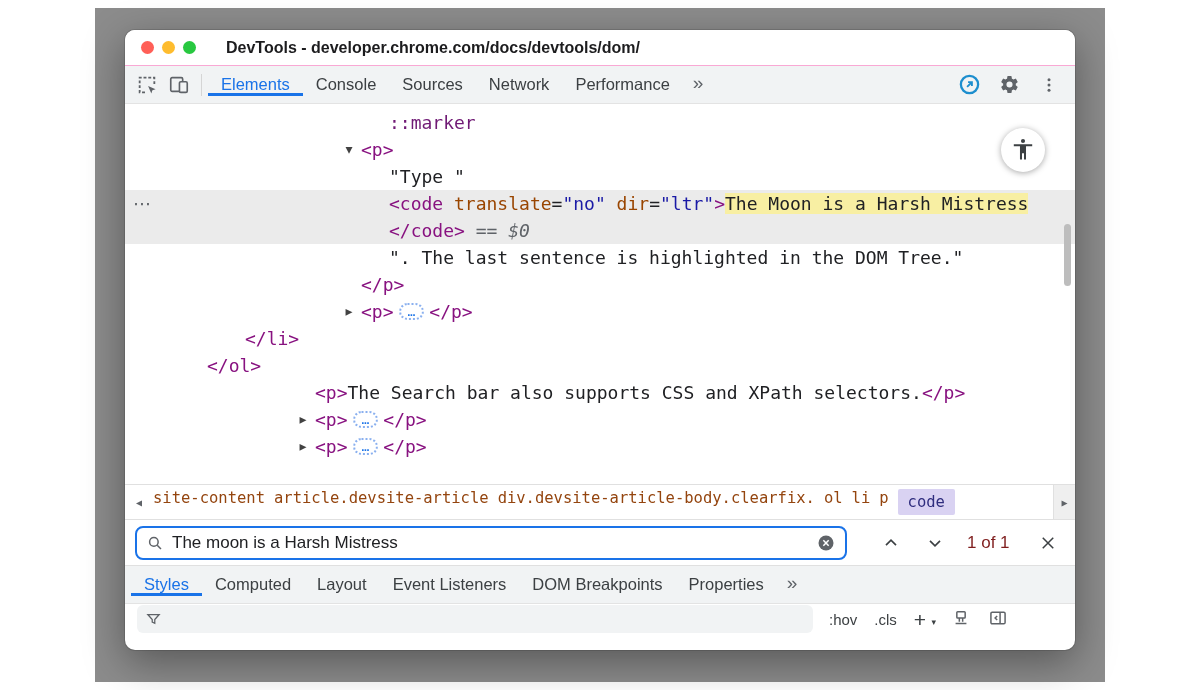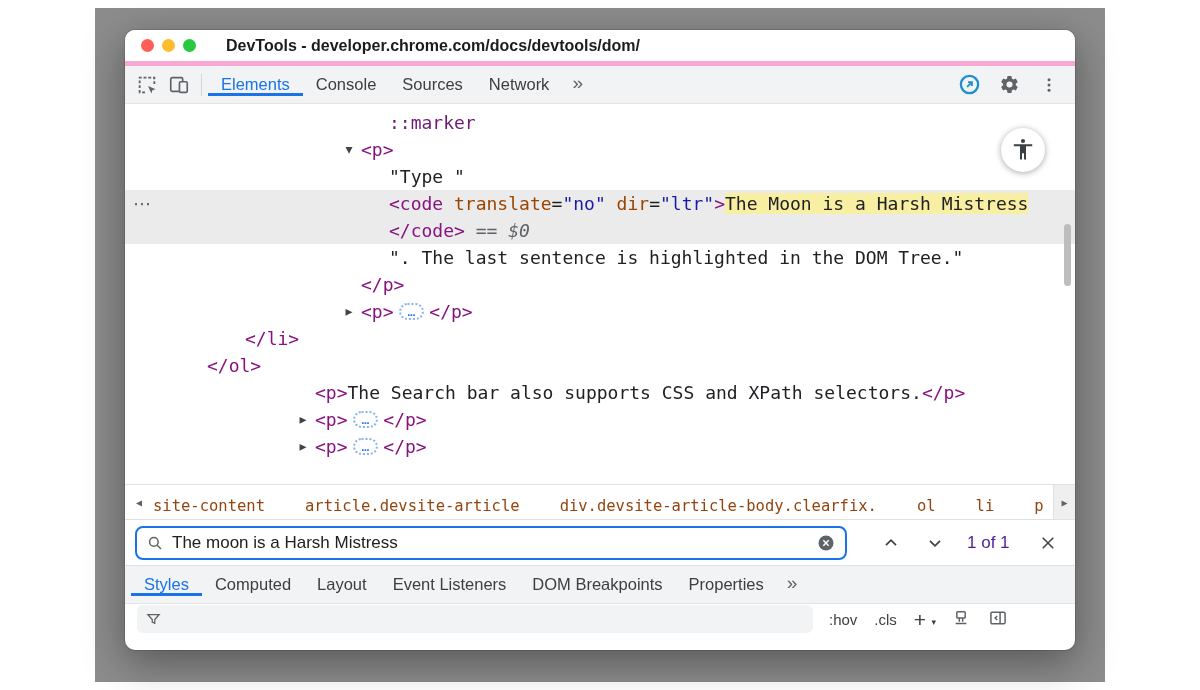--- a/index.html
+++ b/index.html
@@ -3,21 +3,21 @@
 <meta charset="utf-8">
 <style>
   * { box-sizing: border-box; }
   html,body { margin:0; padding:0; width:1200px; height:690px; background:#ffffff;
     font-family:"Liberation Sans", sans-serif; overflow:hidden; }
   .backdrop { position:absolute; left:95px; top:8px; width:1010px; height:674px; background:#8c8c8c; }
   .window { position:absolute; left:125px; top:30px; width:950px; height:620px; background:#fff;
     border-radius:10px; overflow:hidden; box-shadow:0 12px 40px rgba(0,0,0,.38), 0 0 0 1px rgba(0,0,0,.12); }
 
   
-  .titlebar { height:36px; background:#fff; display:flex; align-items:center; padding:0 16px; border-bottom:5px solid #f9a8d4; }
+  .titlebar { height:36px; background:#fff; display:flex; align-items:center; padding:0 16px; border-bottom:1px solid #f9a8d4; }
   .lights { display:flex; gap:8px; }
   .light { width:13px; height:13px; border-radius:50%; }
   .light.red{background:#ff5f57;} .light.yellow{background:#febc2e;} .light.green{background:#28c840;}
   .title { margin-left:30px; font-size:16px; font-weight:700; color:#1c1c1e; white-space:nowrap; }
 
   
   .toolbar { height:38px; background:#f1f3f4; display:flex; align-items:center; padding:0 6px; border-bottom:1px solid #e3e3e3; }
   .icon-btn { width:32px; height:32px; display:flex; align-items:center; justify-content:center; flex:none; }
   .sep { width:1px; height:22px; background:#d5d5d5; margin:0 6px; flex:none; }
   .tabs { display:flex; height:22px; align-items:stretch; }
@@ -43,35 +43,35 @@
     border-radius:10px; color:#1a73e8; font-size:13px; line-height:13px; }
   .a11y-btn { position:absolute; top:24px; right:30px; width:44px; height:44px; border-radius:50%;
     background:#fff; box-shadow:0 1px 6px rgba(0,0,0,.35); display:flex; align-items:center; justify-content:center; }
   .scroll-thumb { position:absolute; right:4px; top:120px; width:7px; height:62px; border-radius:4px; background:#bdbdbd; }
 
   
   .crumbs { height:36px; background:#fff; border-top:1px solid #e0e0e0; border-bottom:1px solid #e0e0e0;
     display:flex; align-items:center; font-family:"DejaVu Sans Mono", monospace; font-size:15.5px;
     position:relative; overflow:hidden; }
   .crumb-scroll-left { width:28px; display:flex; justify-content:center; color:#5f6368; font-size:10px; flex:none; }
-  .crumb-list { display:flex; gap:40px; align-items:flex-end; white-space:nowrap; }
+  .crumb-list { display:flex; gap:9px; align-items:flex-start; white-space:nowrap; }
   .crumb { color:#94450f; }
   .crumb.selected { background:#d9d2f2; color:#2f2d7e; padding:4px 10px; border-radius:2px; }
   .crumb-scroll-right { position:absolute; right:0; top:0; bottom:0; width:22px; background:#efefef;
     border-left:1px solid #e0e0e0; display:flex; align-items:center; justify-content:center; color:#5f6368; font-size:10px; }
 
   
   .search-row { height:46px; background:#fff; border-bottom:1px solid #e0e0e0; display:flex; align-items:center; padding:0 10px; }
   .search-box { width:712px; height:34px; border:2px solid #1a73e8; border-radius:8px;
     display:flex; align-items:center; padding:0 9px; gap:8px; background:#fff; flex:none; }
   .search-box input { border:none; outline:none; flex:1; min-width:0; font-family:"Liberation Sans", sans-serif;
     font-size:17px; color:#202124; background:transparent; padding:0; }
   .search-controls { display:flex; align-items:center; margin-left:22px; }
   .nav-btn { width:44px; height:34px; display:flex; align-items:center; justify-content:center; }
-  .results { font-size:17px; color:#4c1d95; margin:0 10px; white-space:nowrap; }
+  .results { font-size:17px; color:#7f1d1d; margin:0 10px; white-space:nowrap; }
   .close-btn { width:40px; height:34px; display:flex; align-items:center; justify-content:center; margin-left:8px; }
 
   
   .panel-tabs { height:38px; background:#f1f3f4; display:flex; align-items:center; padding:0 6px; border-bottom:1px solid #e3e3e3; }
 
   
   .filter-row { height:30px; background:#fff; display:flex; align-items:center; padding:0 12px; }
   .filter-field { width:676px; height:28px; background:#f1f3f4; border-radius:6px; display:flex;
     align-items:center; padding:0 8px; flex:none; }
   .filter-right { display:flex; align-items:center; margin-left:16px; gap:17px; color:#3c4043; font-size:15px; }
@@ -107,20 +107,21 @@
         <rect x="3" y="4" width="13" height="15" rx="1.5"></rect>
         <rect x="12.5" y="8.5" width="8.5" height="11.5" rx="1.5" fill="#f1f3f4"></rect>
       </svg>
     </div>
     <div class="sep"></div>
     <div class="tabs">
         <div class="tab active">Elements</div>
         <div class="tab">Console</div>
         <div class="tab">Sources</div>
         <div class="tab">Network</div>
+        <div class="tab">Performance</div>
       </div>
     <div class="tab more">»</div>
     <div class="toolbar-right">
       <div class="icon-btn">
         <svg width="23" height="23" viewBox="0 0 24 24">
           <circle cx="12" cy="12" r="9" fill="none" stroke="#1d8ece" stroke-width="2.4"></circle>
           <path d="M9.5 14.5L14.5 9.5M10.5 9.5h4v4" stroke="#1d8ece" stroke-width="2" fill="none"></path>
         </svg>
       </div>
       <div class="icon-btn">

